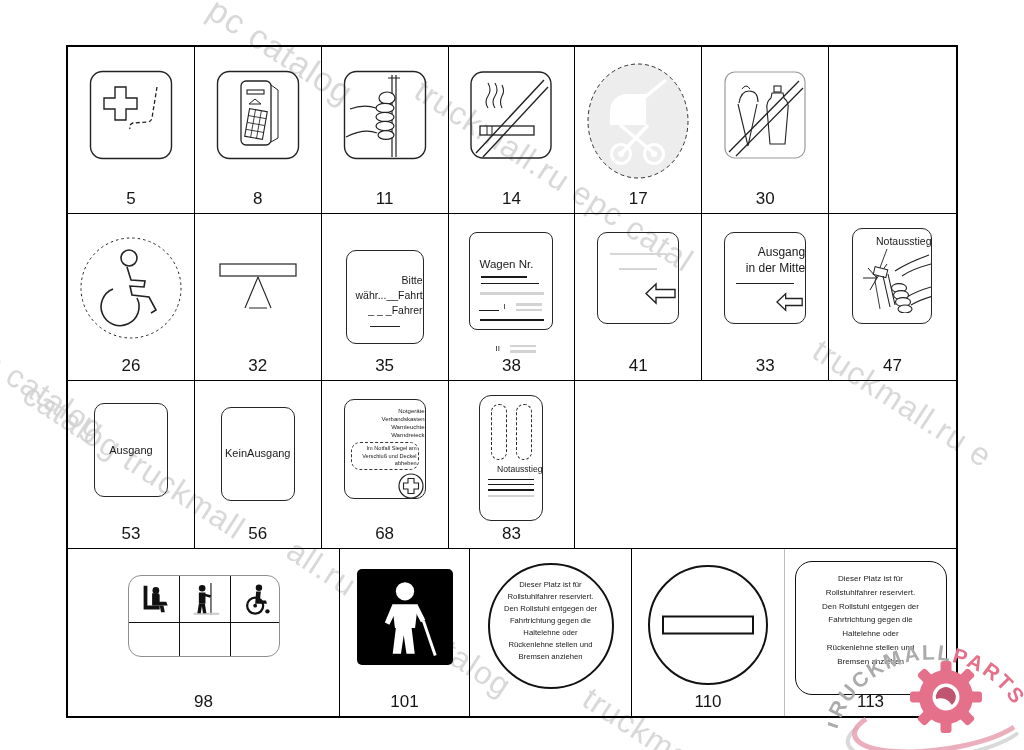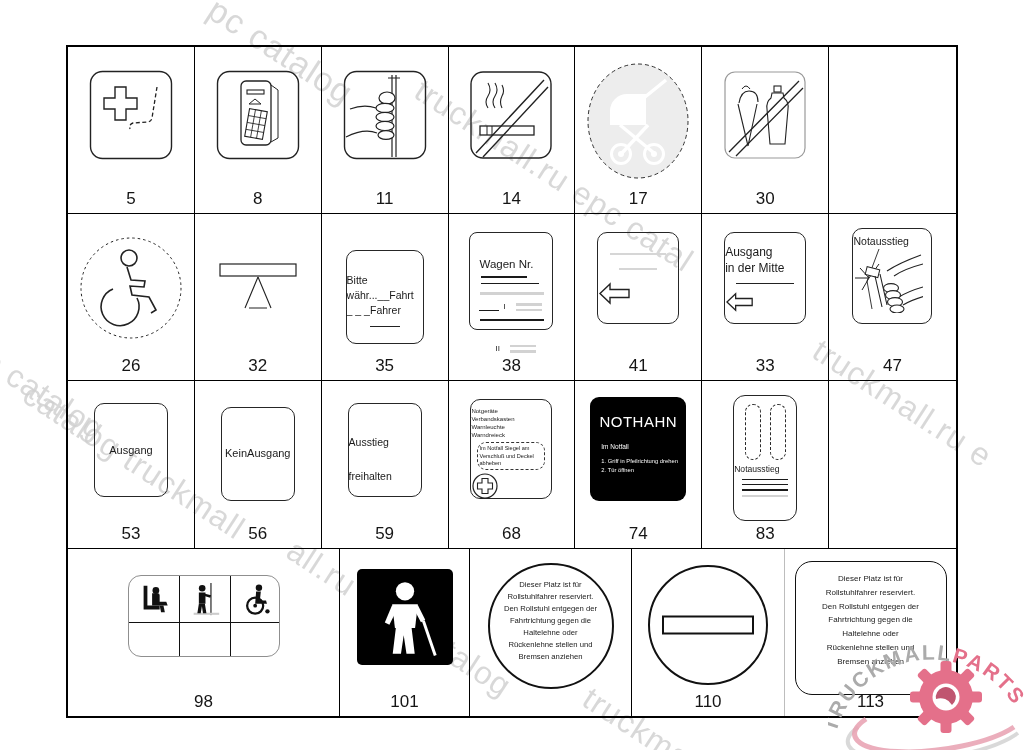--- a/index.html
+++ b/index.html
@@ -33,21 +33,21 @@
   .cell.lastc { border-right:none; }
   .cell.grayb { border-right-color:#bdbdbd; }
   .num {
     position:absolute; bottom:4px; left:0; right:0; text-align:center;
     font-size:17px; color:#151515;
   }
 
   
   .signbox {
     border:1.3px solid #262626; border-radius:10px; background:transparent;
-    position:relative; text-align:left;
+    position:relative; text-align:right;
   }
   .bl { height:1.5px; background:#1a1a1a; margin:0 auto; }
   .gl { height:2.5px; background:#d2d2d2; margin:0 auto; }
 
   
   .s35 { width:78px; height:94px; margin-top:36px; padding-top:22px; font-size:10.5px; line-height:1.45; }
   .s35 .uline { width:30px; border-top:1.3px solid #222; margin:7px auto 0; }
   
   .s38 { width:84px; height:98px; margin-top:18px; padding:25px 9px; text-align:left; border-radius:8px; }
   .s38-title { font-size:11.5px; }
@@ -303,58 +303,40 @@
     </div>
 
     <div class="cell c7">
       <div class="signbox s56">
         <div>Kein</div>
         <div>Ausgang</div>
       </div>
       <div class="num">56</div>
     </div>
 
-    <div class="cell c7">
-      <div class="signbox s59">
-        <div>Ausstieg</div>
-        <div>freihalten</div>
-      </div>
-      <div class="num">59</div>
-    </div>
 
     <div class="cell c7">
       <div class="signbox s68">
         <div>Notgeräte</div>
         <div>Verbandskasten</div>
         <div>Warnleuchte</div>
         <div>Warndreieck</div>
         <div class="dashedbox">
           <div>Im Notfall Siegel am</div>
           <div>Verschluß und Deckel</div>
           <div>abheben</div>
         </div>
         <svg width="28" height="28" viewBox="0 0 28 28">
           <circle cx="14" cy="14" r="12" fill="none" stroke="#222" stroke-width="1.2"></circle>
           <path d="M11 6.5 h6 v4.5 h4.5 v6 h-4.5 v4.5 h-6 v-4.5 h-4.5 v-6 h4.5 z" fill="none" stroke="#222" stroke-width="1.1"></path>
         </svg>
       </div>
       <div class="num">68</div>
     </div>
 
-    <div class="cell c7">
-      <div class="s74">
-        <div class="s74-title">NOTHAHN</div>
-        <div class="s74-sub">Im Notfall</div>
-        <div class="s74-steps">
-          <div>1. Griff in Pfeilrichtung drehen</div>
-          <div>2. Tür öffnen</div>
-        </div>
-      </div>
-      <div class="num">74</div>
-    </div>
 
     <div class="cell c7">
       <div class="signbox s83">
         <div class="s83-windows">
           <div class="s83-win"></div>
           <div class="s83-win"></div>
         </div>
         <div class="s83-title">Notausstieg</div>
         <div class="bl" style="width:46px;height:1.2px;margin-top:5px"></div>
         <div class="bl" style="width:46px;height:1.2px;margin-top:4px"></div>

